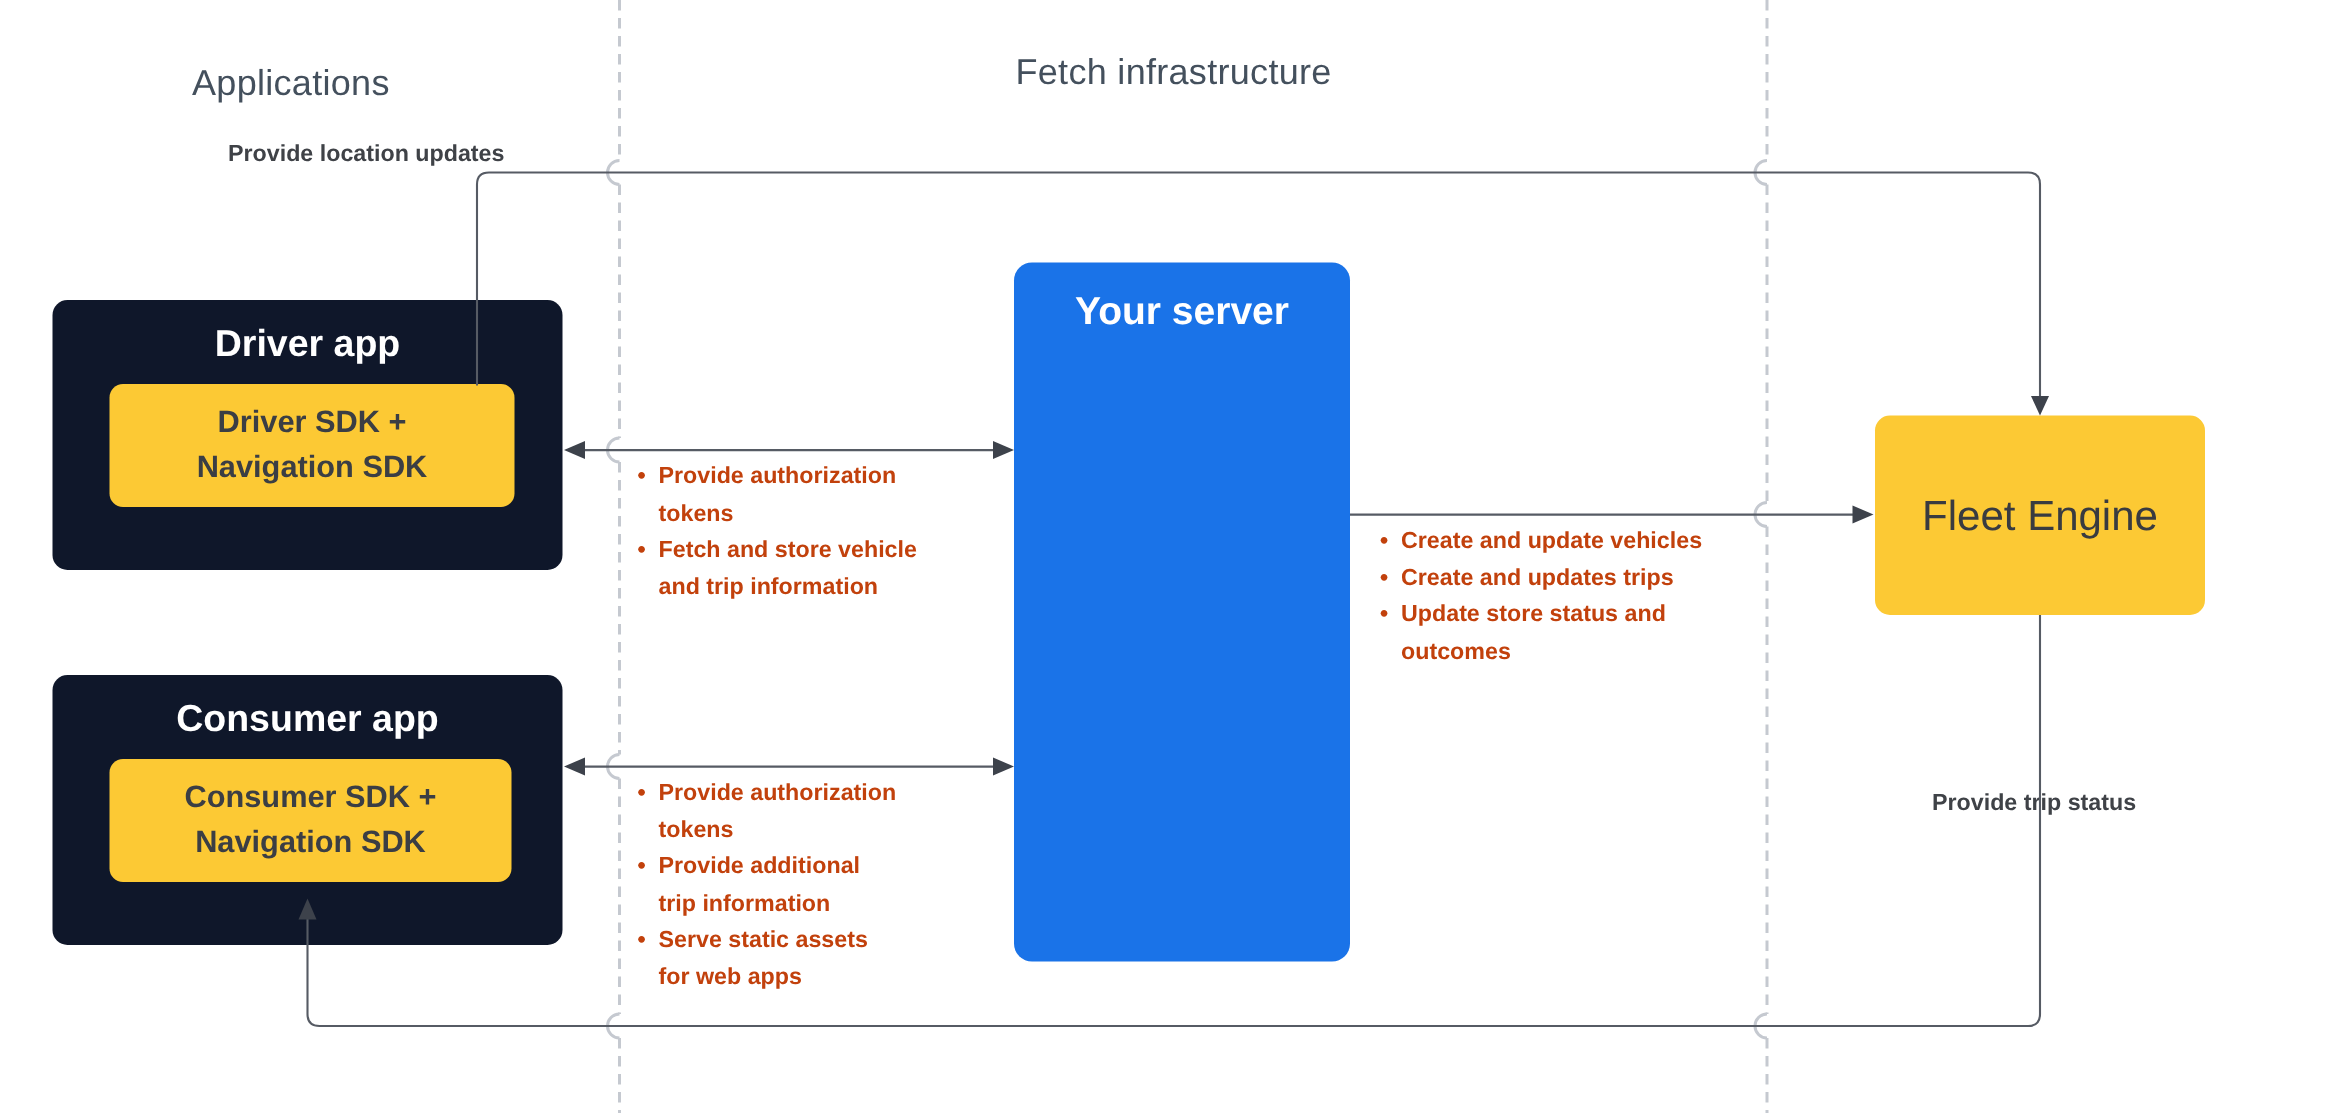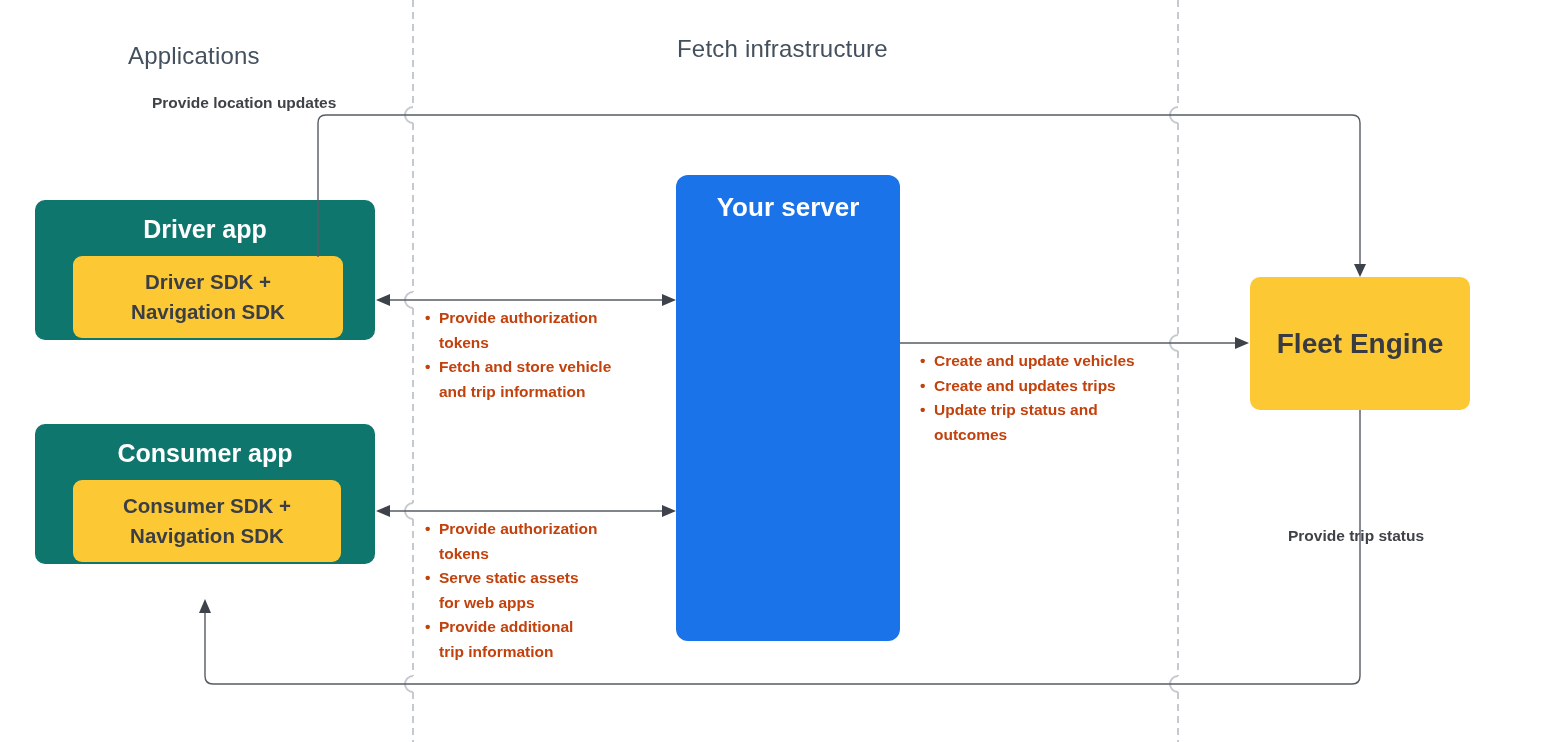--- a/index.html
+++ b/index.html
@@ -22,22 +22,22 @@
   .edge-label {
     position: absolute;
     font-size: 15.5px;
     font-weight: 700;
     color: #3f4247;
     white-space: nowrap;
   }
   .app-box {
     position: absolute;
     width: 340px;
-    height: 140px;
-    background: #0f766e;
+    height: 180px;
+    background: #0f172a;
     border-radius: 10px;
   }
   .app-title {
     margin-top: 15px;
     text-align: center;
     color: #ffffff;
     font-size: 25px;
     font-weight: 700;
   }
   .sdk-box {
@@ -79,21 +79,21 @@
     left: 1250px;
     top: 277px;
     width: 220px;
     height: 133px;
     background: #fcc934;
     border-radius: 10px;
     display: flex;
     align-items: center;
     justify-content: center;
     font-size: 28px;
-    font-weight: 700;
+    font-weight: 400;
     color: #393b40;
   }
   .bullets {
     position: absolute;
     font-size: 15.5px;
     font-weight: 700;
     color: #c2410c;
     line-height: 24.5px;
   }
   .bullet-item {
@@ -120,21 +120,21 @@
 
   <div class="col-heading" style="left:128px; top:23px;margin-top:19px;">Applications</div>
   <div class="col-heading" style="left:677px; top:35px;">Fetch infrastructure</div>
 
   <div class="app-box" style="left:35px; top:200px;">
     <div class="app-title">Driver app</div>
     <div class="sdk-box">Driver SDK +
 Navigation SDK</div>
   </div>
 
-  <div class="app-box" style="left:35px; top:424px;">
+  <div class="app-box" style="left:35px; top:450px;">
     <div class="app-title">Consumer app</div>
     <div class="sdk-box" style="width:268px;">Consumer SDK +
 Navigation SDK</div>
   </div>
 
   <div class="server-box">
     <div class="server-title">Your server</div>
   </div>
 
   <div class="fleet-box">
@@ -147,30 +147,30 @@
   <div class="bullets" style="left:425px; top:306px; width:250px;">
       <div class="bullet-item">Provide authorization
 tokens</div>
       <div class="bullet-item">Fetch and store vehicle
 and trip information</div>
     </div>
 
   <div class="bullets" style="left:425px; top:517px; width:250px;">
       <div class="bullet-item">Provide authorization
 tokens</div>
+      <div class="bullet-item">Provide additional
+trip information</div>
       <div class="bullet-item">Serve static assets
 for web apps</div>
-      <div class="bullet-item">Provide additional
-trip information</div>
     </div>
 
   <div class="bullets" style="left:920px; top:349px; width:268px;">
       <div class="bullet-item">Create and update vehicles</div>
       <div class="bullet-item">Create and updates trips</div>
-      <div class="bullet-item">Update trip status and
+      <div class="bullet-item">Update store status and
 outcomes</div>
     </div>
 
   <svg class="connectors" width="1559" height="742" viewBox="0 0 1559 742">
 
     <g stroke="#c5c9d0" stroke-width="2" fill="none">
       <path stroke-dasharray="7 5" d="M413 0 V107 M413 123 V292 M413 308 V503 M413 519 V676 M413 692 V742"></path>
       <path d="M413 107 A8 8 0 0 0 413 123
                M413 292 A8 8 0 0 0 413 308
                M413 503 A8 8 0 0 0 413 519

